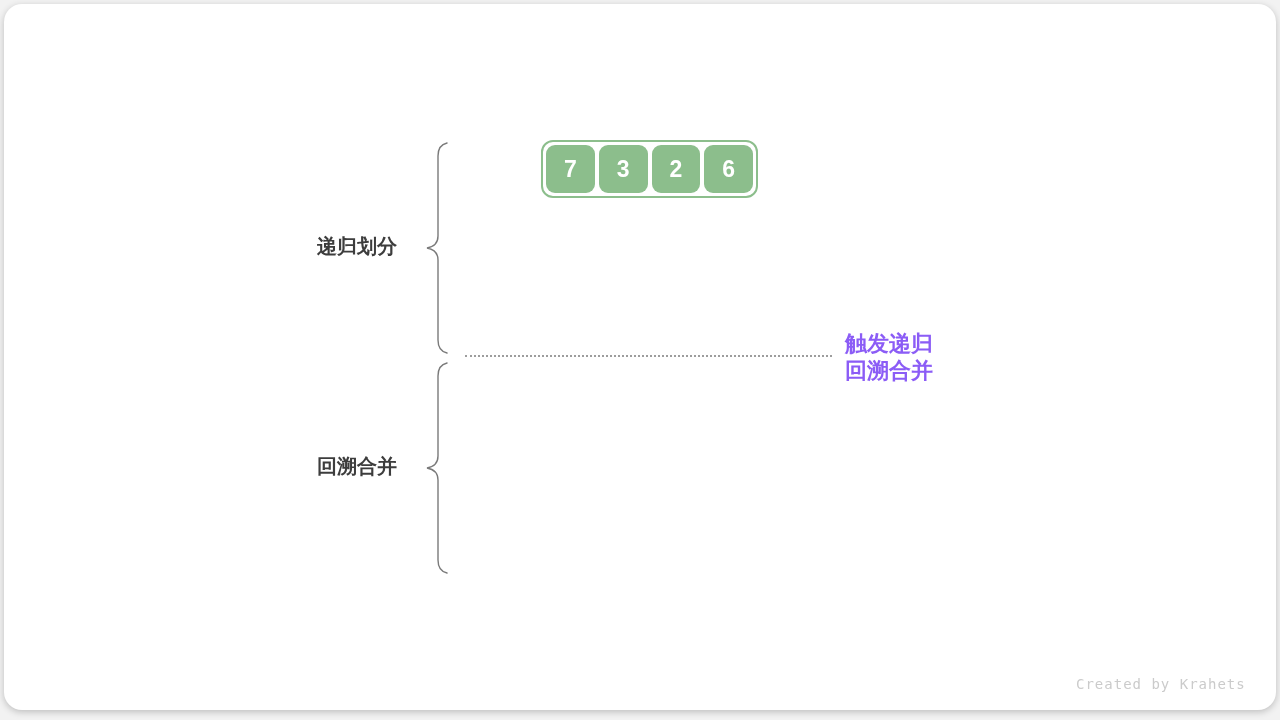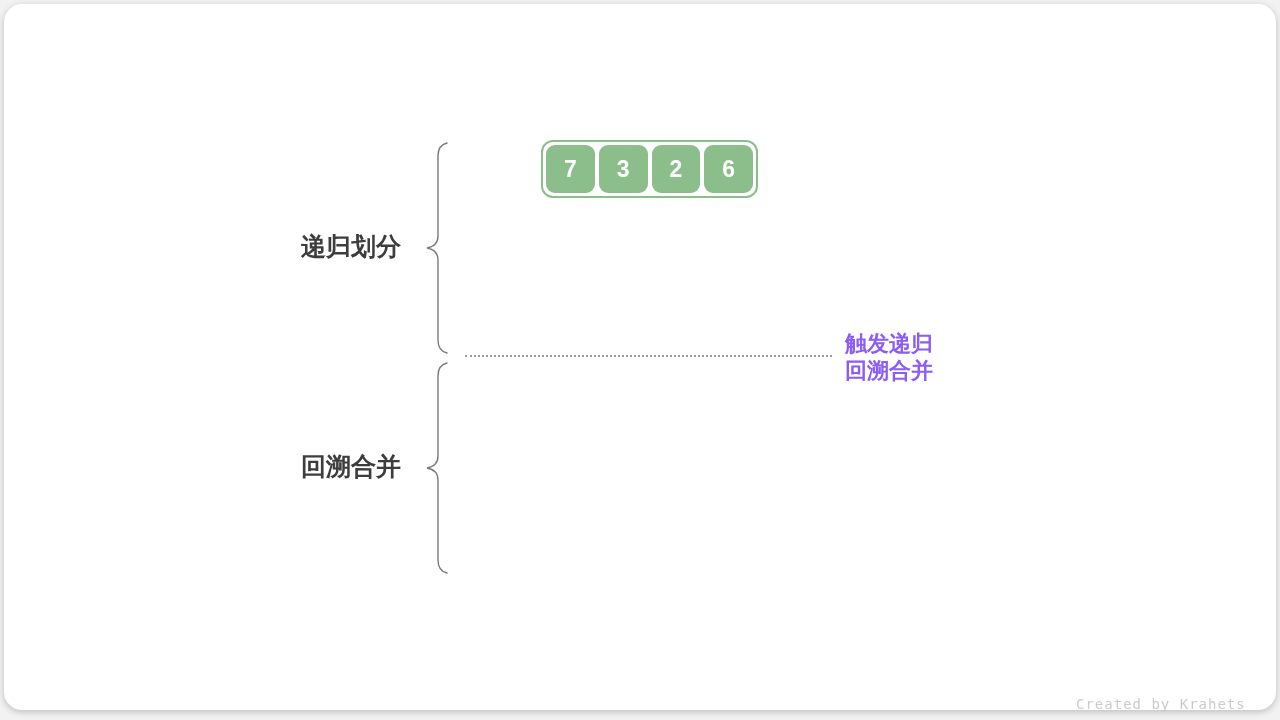--- a/index.html
+++ b/index.html
@@ -17,21 +17,21 @@
     position: absolute;
     left: 4px; top: 4px;
     width: 1272px; height: 706px;
     background: #ffffff;
     border-radius: 18px;
     box-shadow: 0 2px 7px rgba(0,0,0,0.22);
   }
   .phase-label {
     position: absolute;
     width: 96px;
-    font-size: 25px;
+    font-size: 20px;
     font-weight: bold;
     color: #3d3d3d;
     line-height: 30px;
     text-align: right;
     white-space: nowrap;
   }
   #phase-label-divide { left: 301px; top: 231px; }
   #phase-label-merge  { left: 301px; top: 451px; }
   .braces-svg {
     position: absolute;
@@ -77,21 +77,20 @@
     justify-content: center;
   }
   .watermark {
     position: absolute;
     left: 1076px; top: 676px;
     font-family: "DejaVu Sans Mono", "Liberation Mono", monospace;
     font-size: 14px;
     letter-spacing: 1px;
     color: #cbcbcb;
     white-space: nowrap;
-    margin-top: 20px;
   }
 </style>
 </head>
 <body>
 
 <div class="canvas">
 
   <div class="card"></div>
 
   <div class="phase-label" id="phase-label-divide">递归划分</div>

